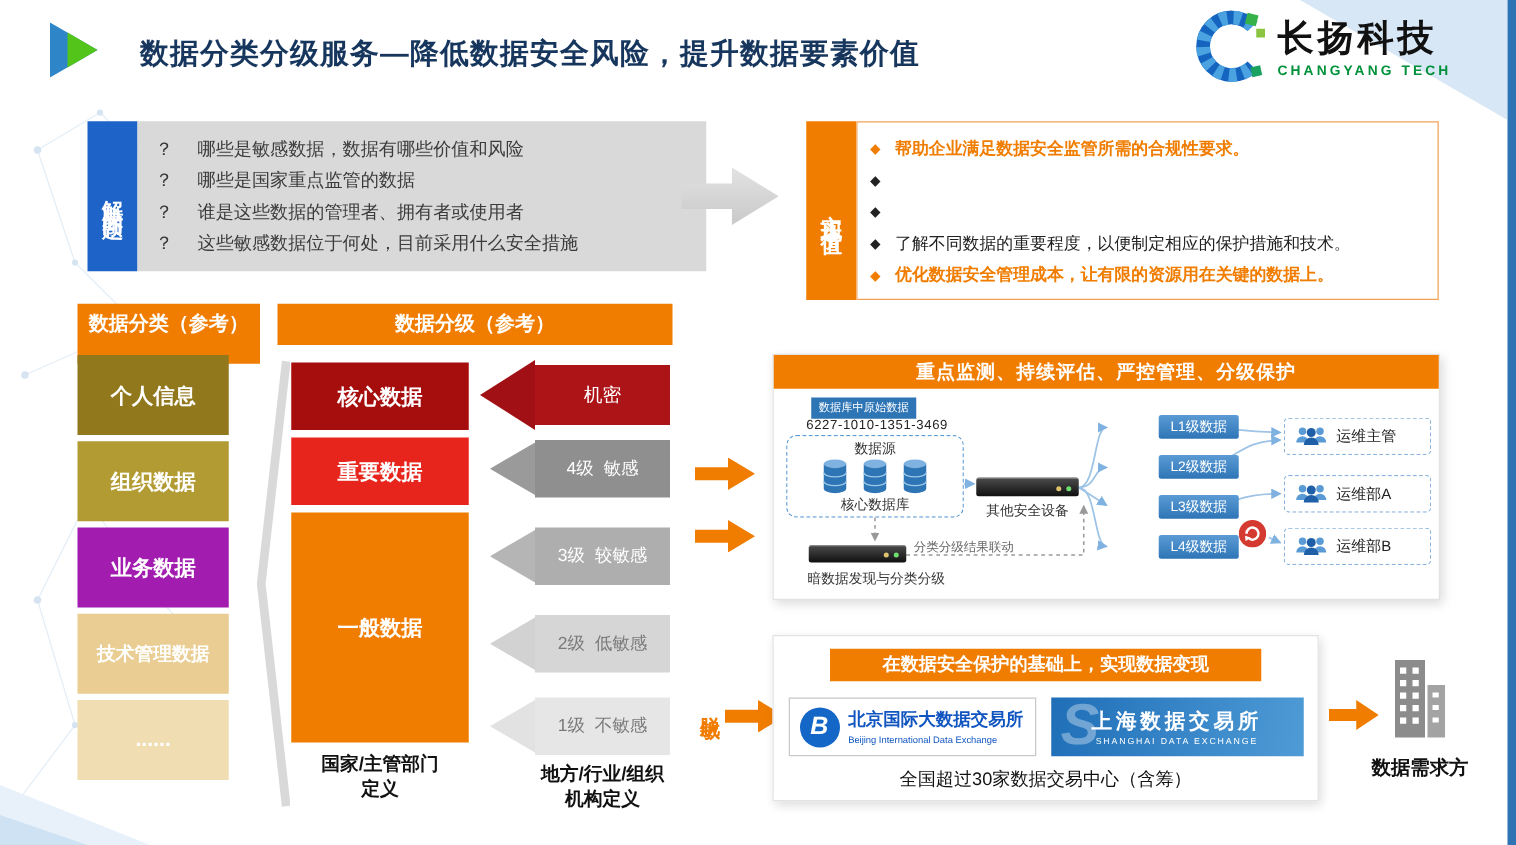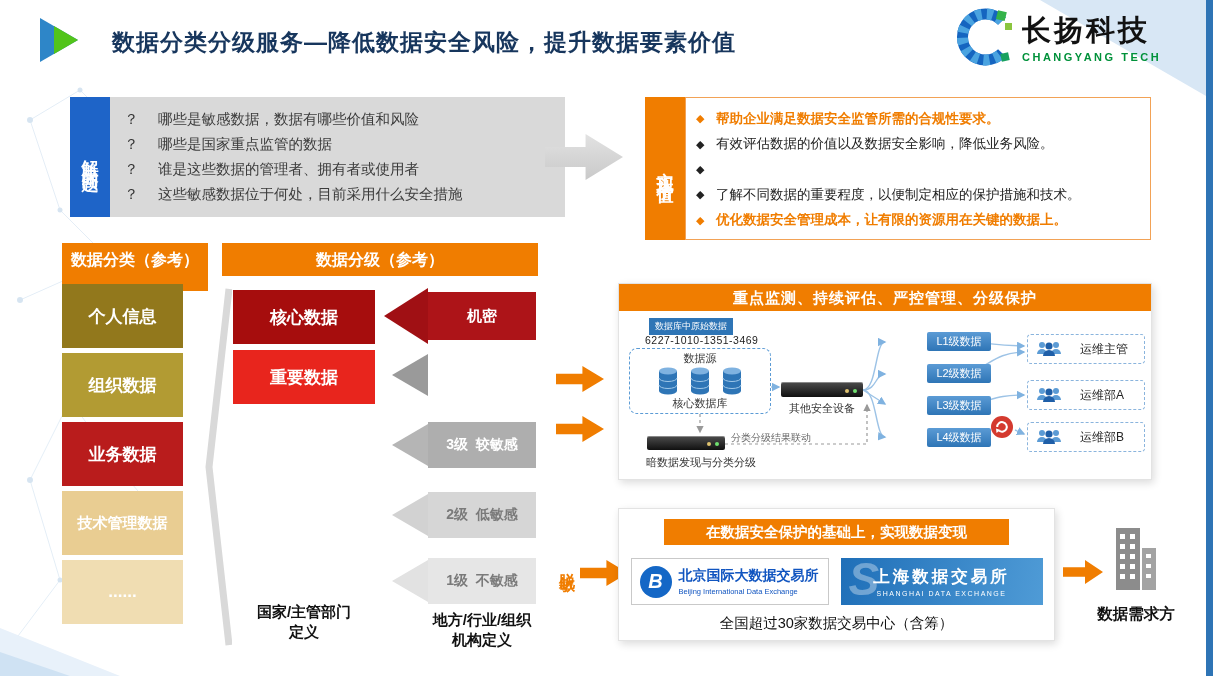--- a/index.html
+++ b/index.html
@@ -17,32 +17,32 @@
   .v-bullet { width:20px; text-align:left; font-size:11px; }
   .v-row.hl { color:#f07d00; font-weight:bold; }
   .garrow { background:linear-gradient(180deg,#e2e2e2,#c9c9c9);
             clip-path:polygon(0 28%,52% 28%,52% 0,100% 50%,52% 100%,52% 72%,0 72%); }
   .oarrow { background:#f07d00; width:48px; height:26px;
             clip-path:polygon(0 30%,55% 30%,55% 0,100% 50%,55% 100%,55% 70%,0 70%); }
   .cls-item { width:121px; height:64px; margin-bottom:5px; color:#fff; font-weight:bold; font-size:17px;
               display:flex; align-items:center; justify-content:center; }
   .lvl-item { width:142px; color:#fff; font-weight:bold; font-size:17px;
               display:flex; align-items:center; justify-content:center; }
-  .sens-item { width:108px; height:46px; color:#fff; font-weight:bold; font-size:14px;
+  .sens-item { width:108px; height:46px; color:#fff; font-weight:normal; font-size:14px;
                display:flex; align-items:center; justify-content:center; white-space:pre; }
   .tri-left { clip-path:polygon(100% 0,100% 100%,0 50%); }
   .col-footer { font-weight:bold; font-size:15px; color:#111; text-align:center; white-space:pre-line; line-height:1.35; }
   .appliance { background:linear-gradient(180deg,#4d4d4d,#101010); border-radius:2px;
                box-shadow:inset 0 1px 0 rgba(255,255,255,.35); }
   .appliance::after { content:""; position:absolute; right:6px; top:45%; width:4px; height:4px;
                       border-radius:50%; background:#6fe06f; box-shadow:-8px 0 0 #e0c36f; }
   .lbox { position:absolute; left:268px; width:64px; height:19px; border-radius:2px; color:#fff; font-size:11px;
           background:linear-gradient(180deg,#5b9bd5,#2e75b6); display:flex; align-items:center; justify-content:center;margin-left:40px; }
   .role { position:absolute; left:408px; width:118px; height:30px; border:1.3px dashed #8ab4dd; border-radius:4px;
-          display:flex; align-items:center; gap:18px; padding-left:8px; font-size:12px; color:#222; background:#fff; }
+          display:flex; align-items:center; gap:7px; padding-left:8px; font-size:12px; color:#222; background:#fff; }
   .deco-tri { background:#d8e7f5; }
   .logo-name { font-size:29px; font-weight:bold; color:#111; letter-spacing:3px; }
   .logo-sub { font-size:11px; font-weight:bold; color:#00913a; letter-spacing:2.5px; }
   .bj-box { width:198px; height:47px; background:#fff; border:1px solid #c9c9c9;
             display:flex; align-items:center; gap:7px; padding-left:8px; }
   .sh-box { width:202px; height:47px; background:linear-gradient(100deg,#1f6fb8,#4f9bd6); color:#fff; position:relative;
             overflow:hidden; display:flex; flex-direction:column; align-items:center; justify-content:center; }
   .sh-s { position:absolute; left:8px; top:-6px; font-size:46px; font-weight:bold; font-style:italic;
           color:rgba(255,255,255,.35); }
 </style>
@@ -129,60 +129,61 @@
   <div class="abs garrow" style="left:545px;top:134px;width:78px;height:46px"></div>
 
   <div class="abs vlabel" style="left:645px;top:97px;width:40px;height:143px;background:#f07d00">实现价值</div>
   <div class="abs" style="left:685px;top:97px;width:466px;height:143px;border:1.4px solid #f2a256;background:#fff;padding:8px 10px">
     <div class="v-row hl">
       <span class="v-bullet">◆</span>
       <span>帮助企业满足数据安全监管所需的合规性要求。</span>
     </div>
     <div class="v-row">
       <span class="v-bullet">◆</span>
-      <span>有效评估数据的价值以及数据安全影响，降低业务风险。</span>
     </div>
     <div class="v-row">
       <span class="v-bullet">◆</span>
     </div>
     <div class="v-row">
       <span class="v-bullet">◆</span>
       <span>了解不同数据的重要程度，以便制定相应的保护措施和技术。</span>
     </div>
     <div class="v-row hl">
       <span class="v-bullet">◆</span>
       <span>优化数据安全管理成本，让有限的资源用在关键的数据上。</span>
     </div>
   </div>
 
   <div class="abs orange-bar" style="left:62px;top:243px;width:146px;height:48px;line-height:33px;font-size:16px">数据分类（参考）</div>
   <div class="abs" style="left:62px;top:284px">
     <div class="cls-item" style="background:#92781c">个人信息</div>
     <div class="cls-item" style="background:#b29b33">组织数据</div>
-    <div class="cls-item" style="background:#b91c1c">业务数据</div>
+    <div class="cls-item" style="background:#a21caf">业务数据</div>
     <div class="cls-item" style="background:#e9cd92;font-size:15px">技术管理数据</div>
     <div class="cls-item" style="background:#f0ddb2">......</div>
   </div>
 
   <div class="abs orange-bar" style="left:222px;top:243px;width:316px;height:33px;line-height:33px;font-size:16px">数据分级（参考）</div>
   <svg class="abs" style="left:204px;top:286px" width="28" height="362">
     <polyline points="25,3 5,181 25,359" fill="none" stroke="#d9d9d9" stroke-width="7"></polyline>
   </svg>
   <div class="abs lvl-item" style="left:233px;top:290px;height:54px;background:#a60d0d">核心数据</div>
   <div class="abs lvl-item" style="left:233px;top:350px;height:54px;background:#e8251d">重要数据</div>
+  <div class="abs lvl-item" style="left:233px;top:410px;height:184px;background:#f07d00">一般数据</div>
   <div class="abs col-footer" style="left:233px;top:602px;width:142px">国家/主管部门
 定义</div>
 
   <div class="abs tri-left" style="left:384px;top:288px;width:44px;height:56px;background:#a01014"></div>
   <div class="abs tri-left" style="left:392px;top:354px;width:36px;height:42px;background:#9a9a9a"></div>
   <div class="abs tri-left" style="left:392px;top:424px;width:36px;height:42px;background:#b5b5b5"></div>
   <div class="abs tri-left" style="left:392px;top:494px;width:36px;height:42px;background:#d2d2d2"></div>
   <div class="abs tri-left" style="left:392px;top:560px;width:36px;height:42px;background:#e2e2e2"></div>
 
   <div class="abs sens-item" style="left:428px;top:292px;height:48px;background:#ad1418;font-size:15px">机密</div>
+  <div class="abs sens-item" style="left:428px;top:352px;background:#8f8f8f">4级  敏感</div>
   <div class="abs sens-item" style="left:428px;top:422px;background:#aeaeae">3级  较敏感</div>
   <div class="abs sens-item" style="left:428px;top:492px;background:#d6d6d6;color:#7a7a7a">2级  低敏感</div>
   <div class="abs sens-item" style="left:428px;top:558px;background:#e6e6e6;color:#7a7a7a">1级  不敏感</div>
   <div class="abs col-footer" style="left:418px;top:610px;width:128px">地方/行业/组织
 机构定义</div>
 
   <div class="abs oarrow" style="left:556px;top:366px"></div>
   <div class="abs oarrow" style="left:556px;top:416px"></div>
   <div class="abs" style="left:556px;top:560px;color:#f07d00;font-weight:bold;font-size:16px;writing-mode:vertical-rl;text-orientation:upright;letter-spacing:3px">脱敏</div>
   <div class="abs oarrow" style="left:580px;top:560px"></div>

